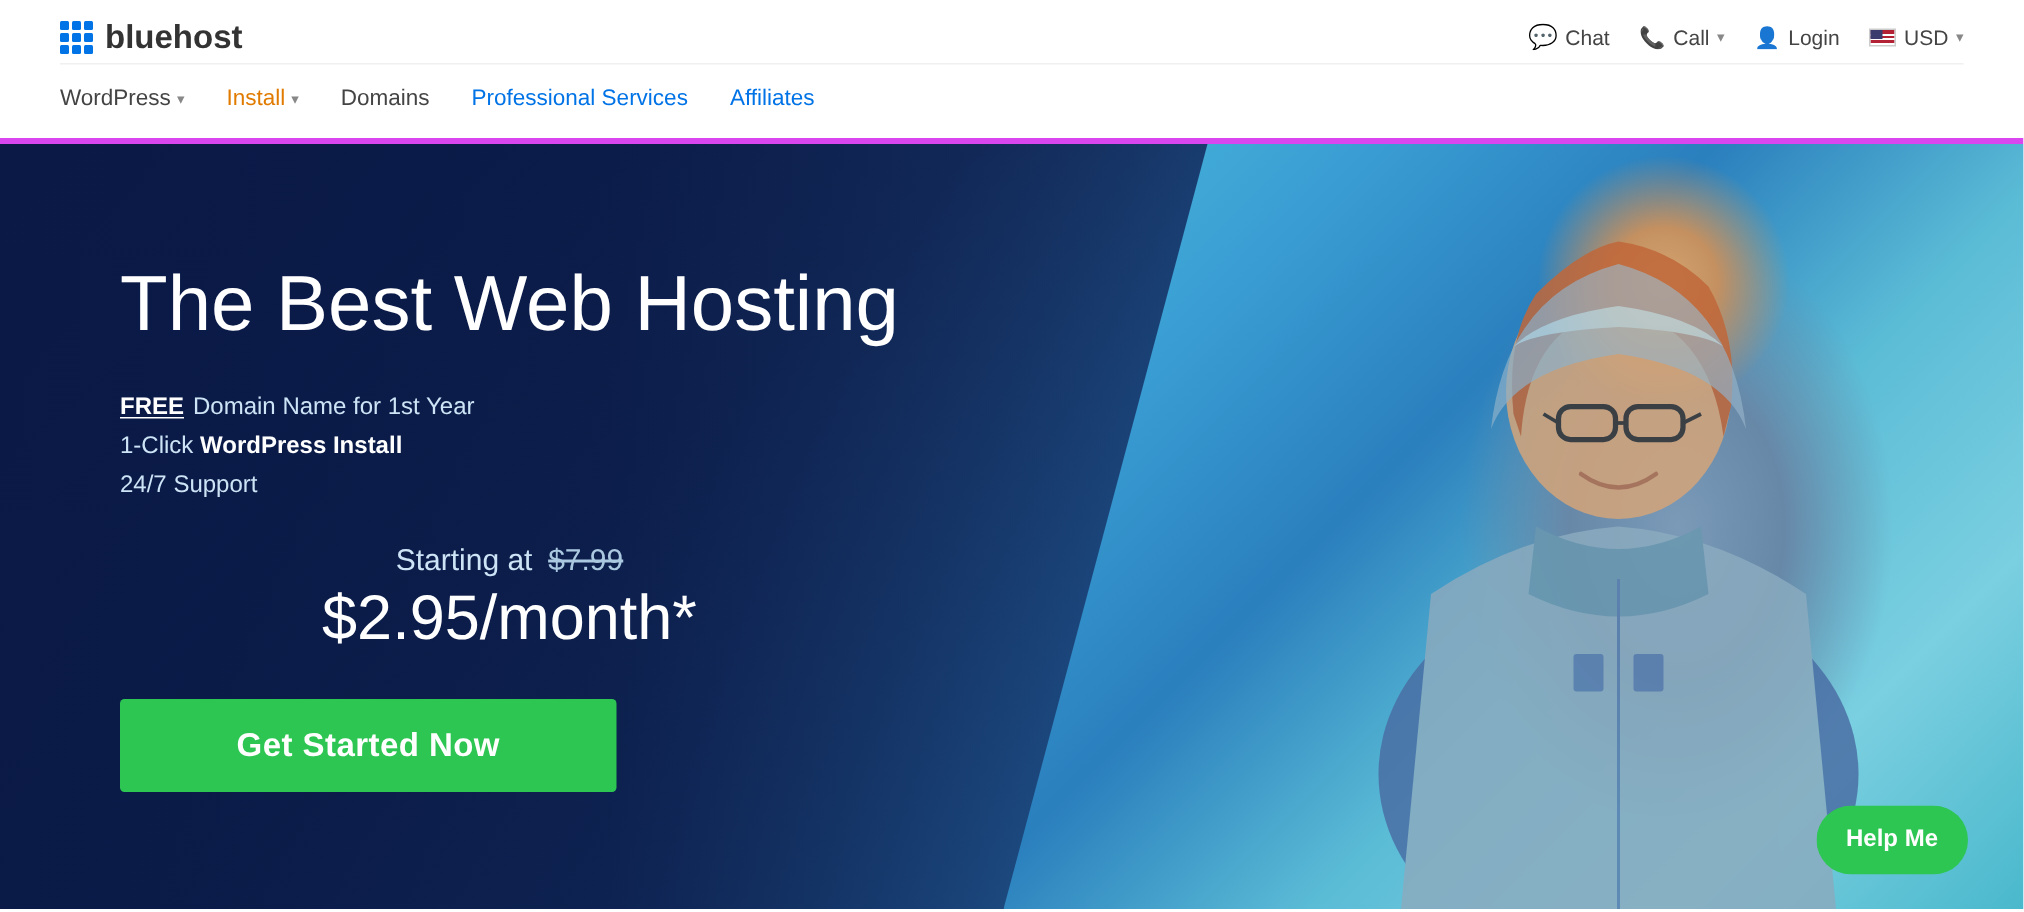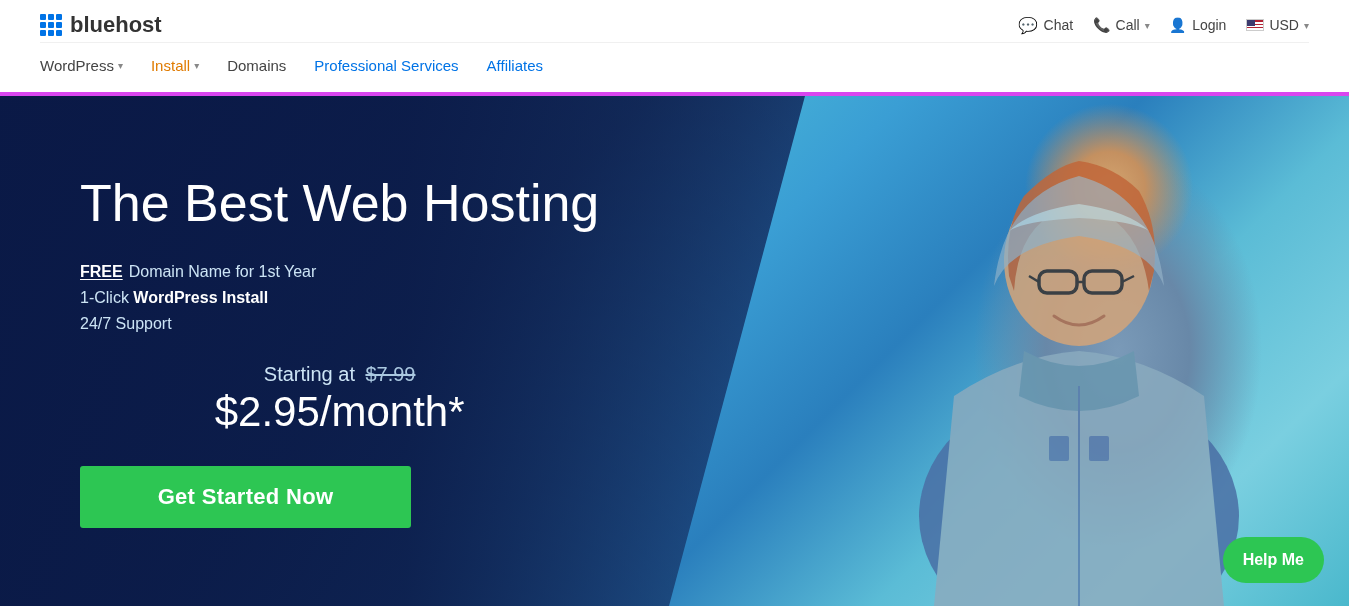--- a/index.html
+++ b/index.html
@@ -184,21 +184,21 @@
       cursor: pointer;
       display: block;
       text-align: center;
       letter-spacing: 0.3px;
     }
 
     
     .help-btn {
       position: fixed;
       bottom: 25px;
-      right: 25px;
+      right: 37px;
       background: #2dc653;
       color: #fff;
       border: none;
       padding: 14px 20px;
       border-radius: 25px;
       font-size: 16px;
       font-weight: 600;
       cursor: pointer;
       z-index: 1000;
     }

